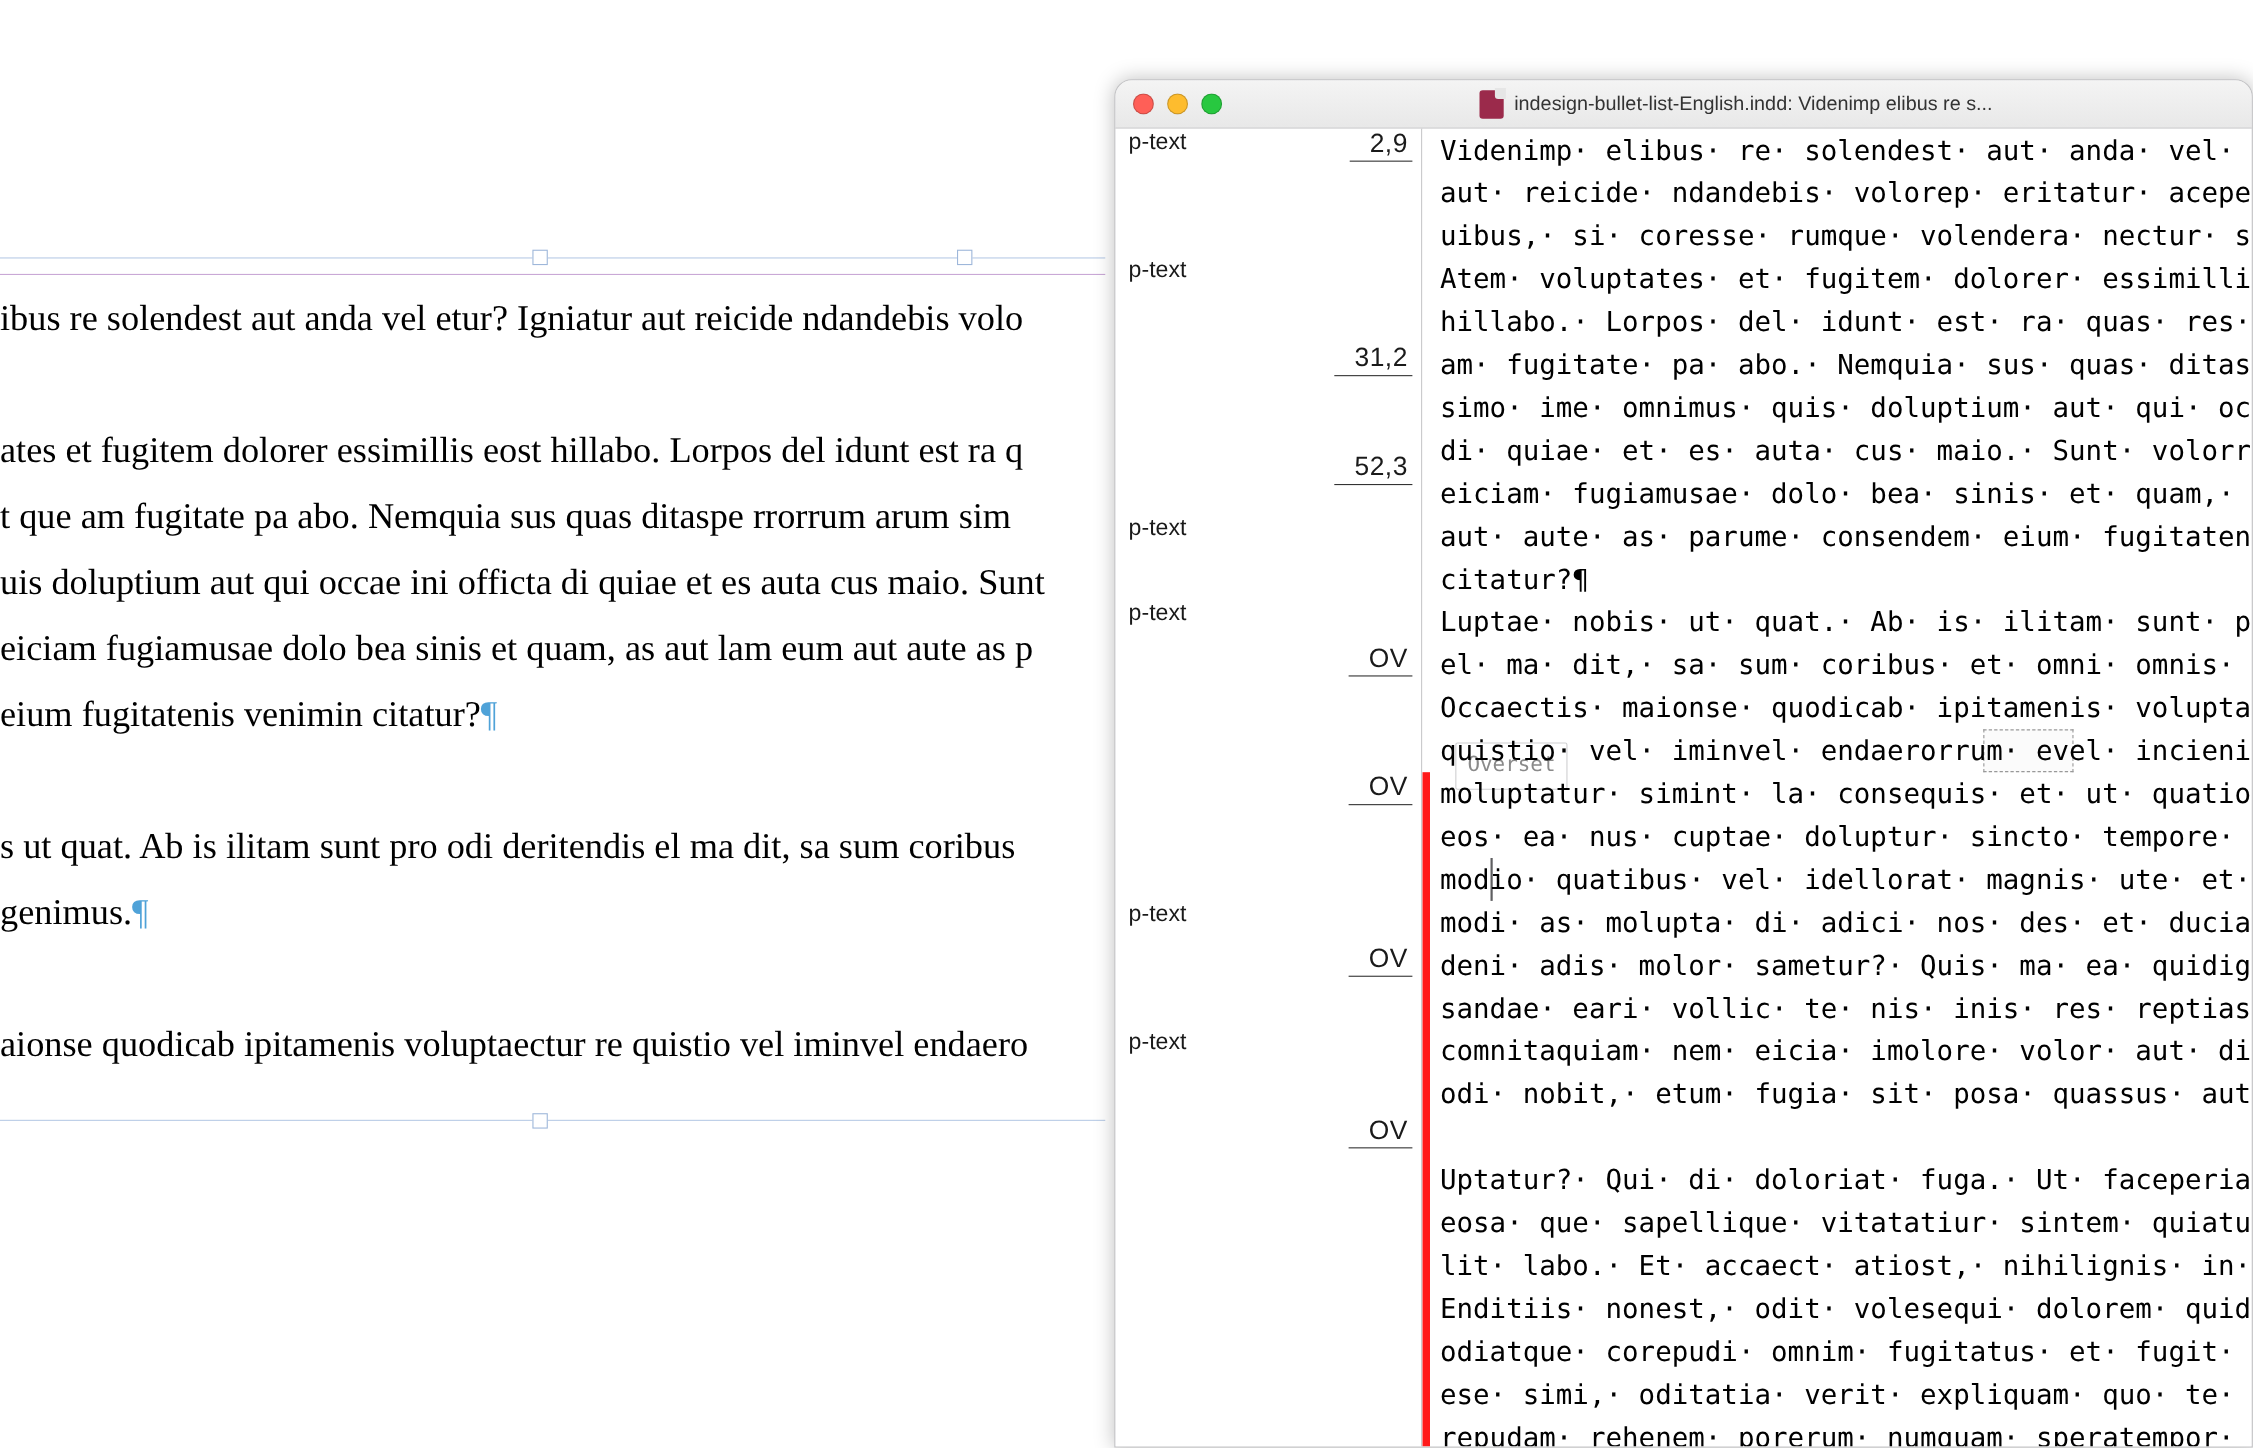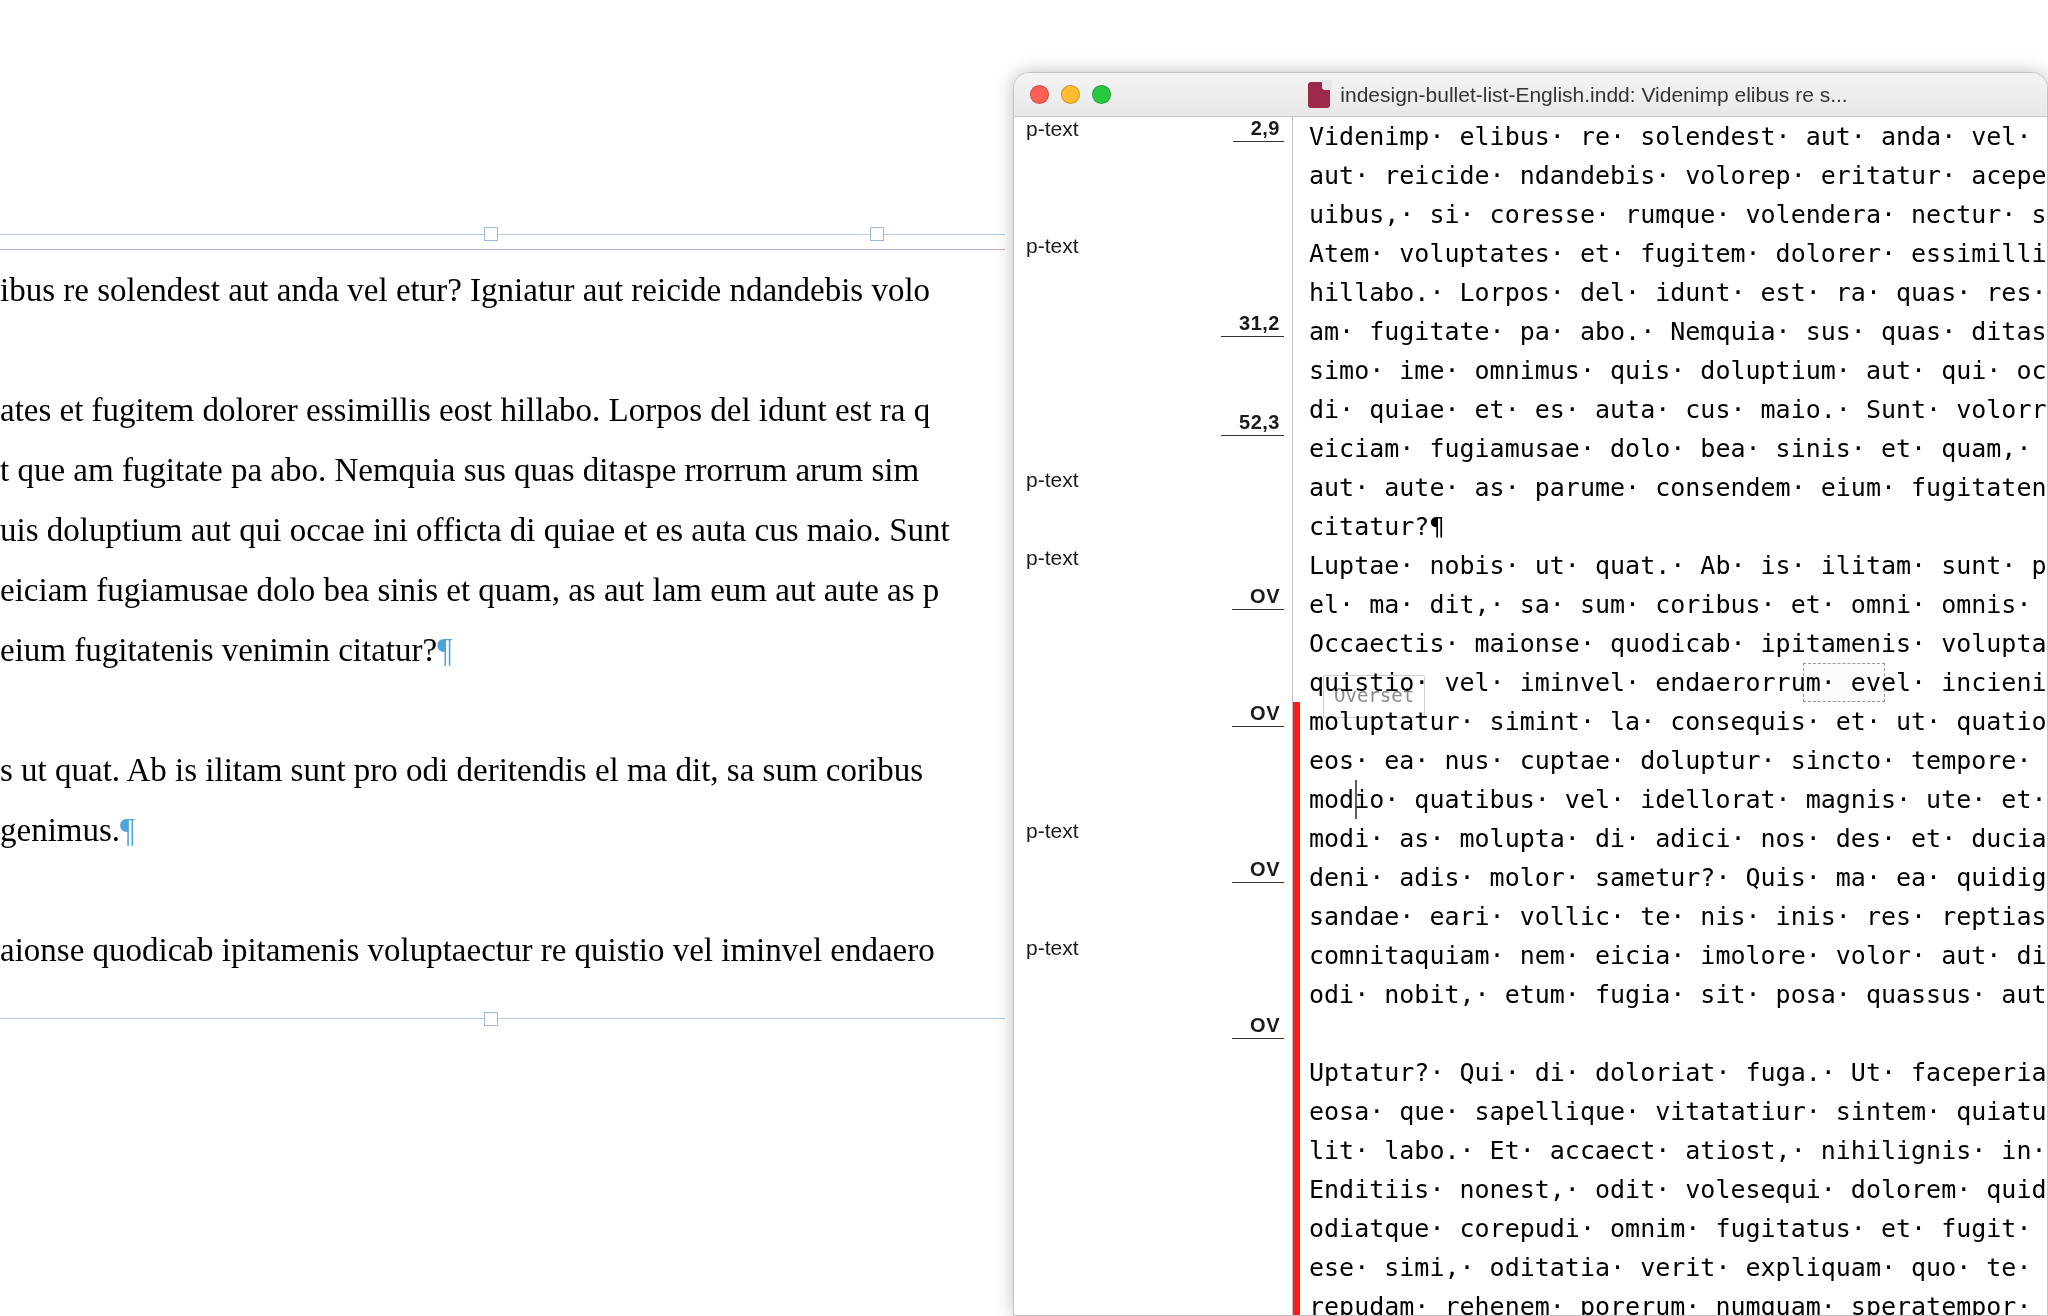--- a/index.html
+++ b/index.html
@@ -65,21 +65,21 @@
     font-size:21px; color:#2c2c2c;
   }
   .traffic { display:flex; gap:12px; }
   .tl { width:19px; height:19px; border-radius:50%; border:1px solid rgba(0,0,0,.2); }
   .tl.red { background:#ff5f57; }
   .tl.yellow { background:#febc2e; }
   .tl.green { background:#28c840; }
   .title-wrap { flex:1; display:flex; justify-content:center; align-items:center; gap:10px; }
   .app-icon { width:22px; height:26px; background:#9b2a4b; border-radius:3px; position:relative; }
   .app-icon::after { content:""; position:absolute; right:-2px; top:-2px; width:10px; height:10px; background:#e6e6e6; border-bottom-left-radius:3px; }
-  .title-wrap span { font-size:21px; color:#333; }
+  .title-wrap span { font-size:18px; color:#333; }
 
   .story-body {
     display:flex;
     height: calc(100% - 44px);
   }
   .gutter {
     width: 279px;
     background:#fff;
     border-right:1px solid #bfbfc1;
     font-size:21px;
@@ -87,24 +87,23 @@
     position:relative;
   }
   .gutter-row {
     position:absolute;
     left:12px; right:8px;
     height:39px;
     display:flex; justify-content:space-between; align-items:flex-start;
   }
   .gutter-row .pname { font-weight:400; }
   .gutter-row .depth {
-    font-size:20px; letter-spacing:.5px;
+    font-size:24px; letter-spacing:.5px;
     border-bottom:1.5px solid #333;
     padding:0 4px 1px 18px;
-    font-weight:bold;
   }
 
   .text-col {
     flex:1;
     background:#fff;
     position:relative;
     font-family: "Letter Gothic Std", "Andale Mono", "Menlo", monospace;
     font-size: 25px;
     line-height: 39px;
     color:#000;

